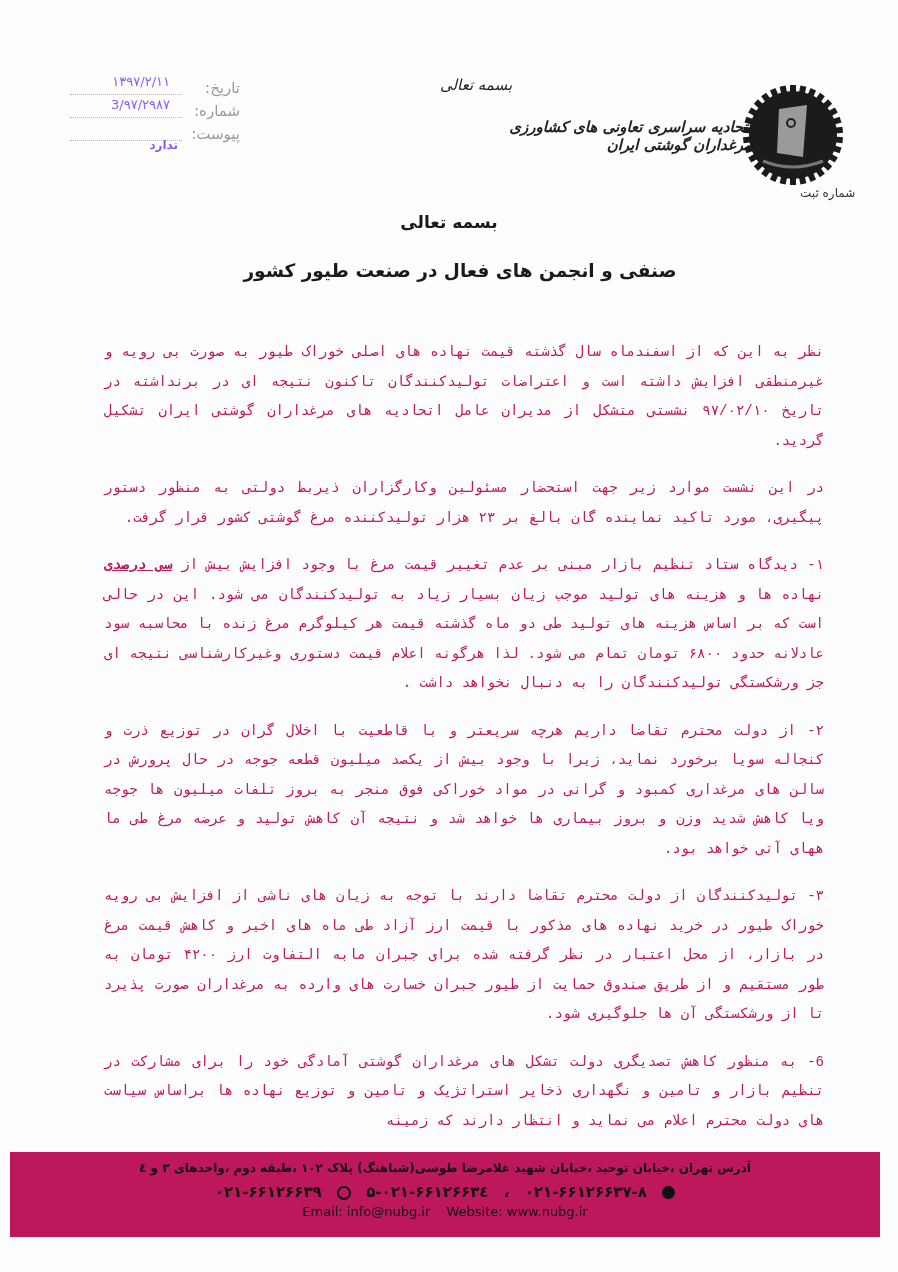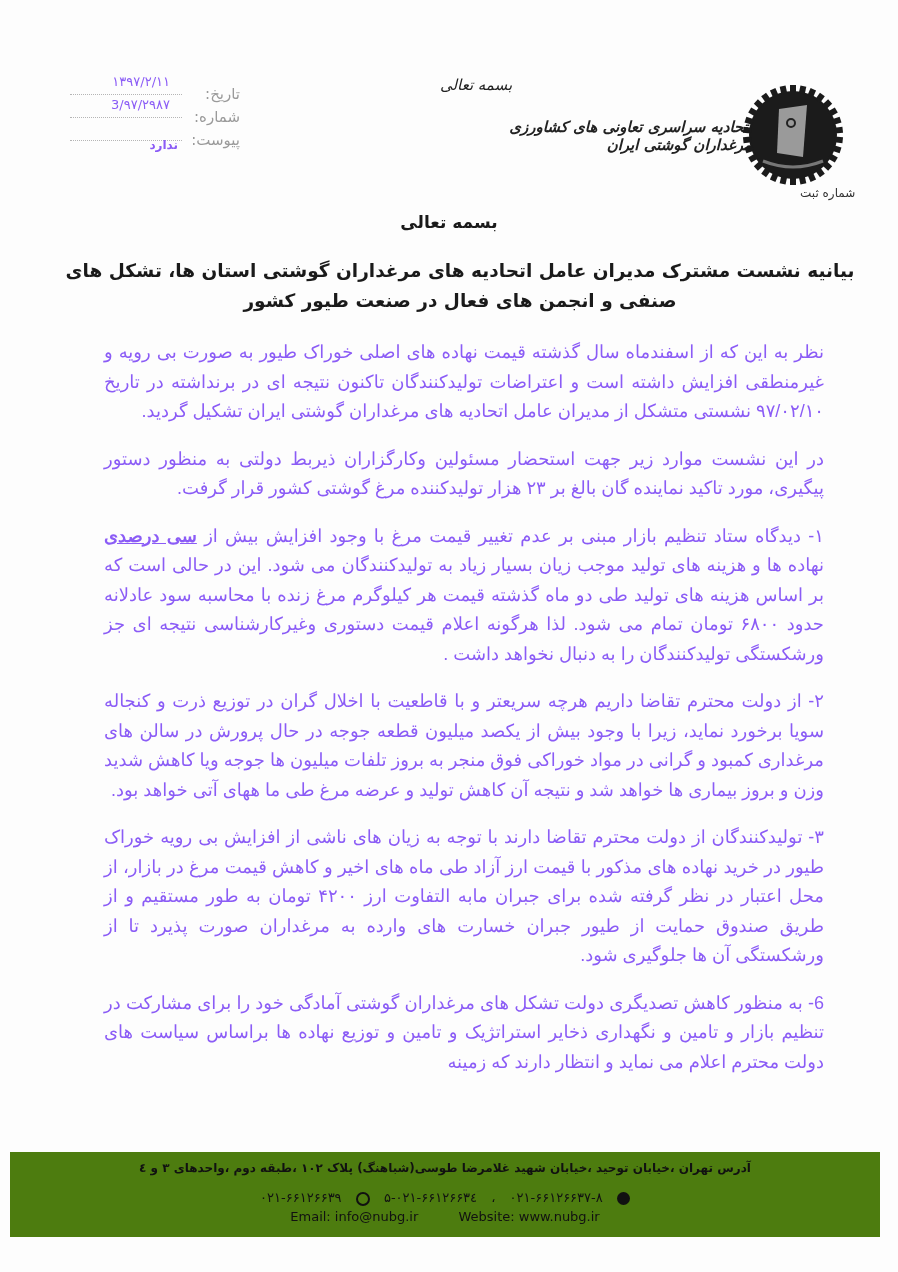--- a/index.html
+++ b/index.html
@@ -2,50 +2,50 @@
 <html><head>
 <meta charset="utf-8">
 <style>
   html, body { margin:0; padding:0; background:#ffffff; }
   body { width:898px; height:1272px; position:relative; overflow:hidden; font-family:"DejaVu Sans", sans-serif; color:#1a1a1a; }
   .page { position:absolute; left:0; top:0; width:898px; height:1272px; background:#fdfdfd; }
 
   
   .meta { position:absolute; left:60px; top:76px; width:180px; direction:rtl; }
   .meta-row { position:relative; height:23px; }
-  .meta-label { position:absolute; right:0; top:9px; font-size:15px; color:#9a9a9a; font-family:"DejaVu Sans", sans-serif; }
+  .meta-label { position:absolute; right:0; top:3px; font-size:15px; color:#9a9a9a; font-family:"DejaVu Sans", sans-serif; }
   .meta-line { position:absolute; right:58px; left:10px; top:18px; border-bottom:1px dotted #b5b5b5; }
   .meta-value { position:absolute; right:70px; top:-2px; font-size:13px; color:#8b5cf6; font-family:"DejaVu Sans", sans-serif; direction:ltr; unicode-bidi:embed; }
   .meta-value.rtl { direction:rtl; right:62px; top:16px; font-weight:bold; font-size:12px;text-align:right; }
 
   
   .bismillah-small { position:absolute; left:440px; top:76px; font-family:"DejaVu Serif", serif; font-style:italic; font-size:15px; color:#222; direction:rtl; }
   .org-name { position:absolute; left:460px; top:118px; width:292px; text-align:right; font-family:"DejaVu Serif", serif; font-style:italic; font-size:15px; font-weight:bold; color:#222; direction:rtl; }
   .logo { position:absolute; left:726px; top:68px; width:135px; height:135px; }
   .logo-caption { position:absolute; left:800px; top:186px; font-size:12px; color:#333; }
 
   
   .title-small { position:absolute; left:0; width:898px; top:212px; text-align:center; font-size:17px; font-weight:bold; direction:rtl; }
   .title-main { position:absolute; left:60px; width:800px; top:256px; text-align:center; font-size:18.5px; font-weight:bold; line-height:30px; direction:rtl; }
 
   
-  .body { position:absolute; left:104px; width:720px; top:338px; direction:rtl; text-align:justify; font-size:18px; line-height:29.5px; color:#8b5cf6; font-family:Liberation Sans, sans-serif; }
+  .body { position:absolute; left:104px; width:720px; top:338px; direction:rtl; text-align:justify; font-size:14px; line-height:29.5px; color:#be185d; font-family:Liberation Mono, monospace; }
   .body p { margin:0 0 18px 0; }
   .body b.u { text-decoration:underline; font-weight:bold; }
 
   
-  .footer { position:absolute; left:10px; top:1152px; width:870px; height:85px; background:#4d7c0f; direction:rtl; text-align:center; font-family:"DejaVu Sans", sans-serif; }
+  .footer { position:absolute; left:10px; top:1152px; width:870px; height:85px; background:#be185d; direction:rtl; text-align:center; font-family:"DejaVu Sans", sans-serif; }
   .footer .addr { margin-top:9px; font-size:12px; font-weight:bold; color:#111; }
-  .footer .phones { margin-top:15px; font-size:13px; font-weight:normal; color:#111; }
+  .footer .phones { margin-top:8px; font-size:15px; font-weight:bold; color:#111; }
   .footer .phones span { margin:0 5px; }
   .footer .icon { display:inline-block; width:13px; height:13px; border-radius:50%; vertical-align:middle; }
   .footer .icon.solid { background:#111; }
   .footer .icon.ring { border:2px solid #111; width:10px; height:10px; }
   .footer .web { margin-top:3px; font-size:13px; color:#111; direction:ltr; }
-  .footer .web span { margin:0 18px; }
+  .footer .web span { margin:0 6px; }
 </style>
 </head>
 <body>
 
 <div class="page">
 
   <div class="meta">
     <div class="meta-row">
       <span class="meta-label">تاریخ:</span>
       <span class="meta-line"></span>
@@ -105,21 +105,20 @@
       </g>
       <path d="M-14,-26 L14,-30 L10,22 L-16,18 Z" fill="#9a9a9a"></path>
       <circle cx="-2" cy="-12" r="4" fill="none" stroke="#222" stroke-width="2"></circle>
       <path d="M-30,26 Q0,38 30,26" stroke="#777" stroke-width="3" fill="none"></path>
     </g>
   </svg>
   <div class="logo-caption">شماره ثبت</div>
 
   <div class="title-small">بسمه تعالی</div>
   <div class="title-main">
-    <div>بیانیه نشست مشترک مدیران عامل اتحادیه های مرغداران گوشتی استان ها، تشکل های</div>
     <div>صنفی و انجمن های فعال در صنعت طیور کشور</div>
   </div>
 
   <div class="body">
     <p>نظر به این که از اسفندماه سال گذشته قیمت نهاده های اصلی خوراک طیور به صورت بی رویه و غیرمنطقی افزایش داشته است و اعتراضات تولیدکنندگان تاکنون نتیجه ای در برنداشته در تاریخ ۹۷/۰۲/۱۰ نشستی متشکل از مدیران عامل اتحادیه های مرغداران گوشتی ایران تشکیل گردید.</p>
     <p>در این نشست موارد زیر جهت استحضار مسئولین وکارگزاران ذیربط دولتی به منظور دستور پیگیری، مورد تاکید نماینده گان بالغ بر ۲۳ هزار تولیدکننده مرغ گوشتی کشور قرار گرفت.</p>
     <p><span>۱- دیدگاه ستاد تنظیم بازار مبنی بر عدم تغییر قیمت مرغ با وجود افزایش بیش از </span><b class="u">سی درصدی</b><span> نهاده ها و هزینه های تولید موجب زیان بسیار زیاد به تولیدکنندگان می شود. این در حالی است که بر اساس هزینه های تولید طی دو ماه گذشته قیمت هر کیلوگرم مرغ زنده با محاسبه سود عادلانه حدود ۶۸۰۰ تومان تمام می شود. لذا هرگونه اعلام قیمت دستوری وغیرکارشناسی نتیجه ای جز ورشکستگی تولیدکنندگان را به دنبال نخواهد داشت .</span></p>
     <p>۲- از دولت محترم تقاضا داریم هرچه سریعتر و با قاطعیت با اخلال گران در توزیع ذرت و کنجاله سویا برخورد نماید، زیرا با وجود بیش از یکصد میلیون قطعه جوجه در حال پرورش در سالن های مرغداری کمبود و گرانی در مواد خوراکی فوق منجر به بروز تلفات میلیون ها جوجه ویا کاهش شدید وزن و بروز بیماری ها خواهد شد و  نتیجه آن کاهش تولید و عرضه مرغ طی ما ههای آتی خواهد بود.</p>
     <p>۳- تولیدکنندگان از دولت محترم تقاضا دارند با توجه به زیان های ناشی از افزایش بی رویه خوراک طیور در خرید نهاده های مذکور با قیمت ارز آزاد طی ماه های اخیر و کاهش قیمت مرغ در بازار، از محل اعتبار در نظر گرفته شده برای جبران مابه التفاوت ارز ۴۲۰۰ تومان به طور مستقیم و از طریق صندوق حمایت از طیور جبران خسارت های وارده به مرغداران صورت پذیرد تا از ورشکستگی آن ها جلوگیری شود.</p>
     <p>6- به منظور کاهش تصدیگری دولت تشکل های مرغداران گوشتی آمادگی خود را برای مشارکت در تنظیم بازار و تامین و نگهداری ذخایر استراتژیک و تامین و توزیع نهاده ها براساس سیاست های دولت محترم اعلام می نماید و انتظار دارند که زمینه</p>

